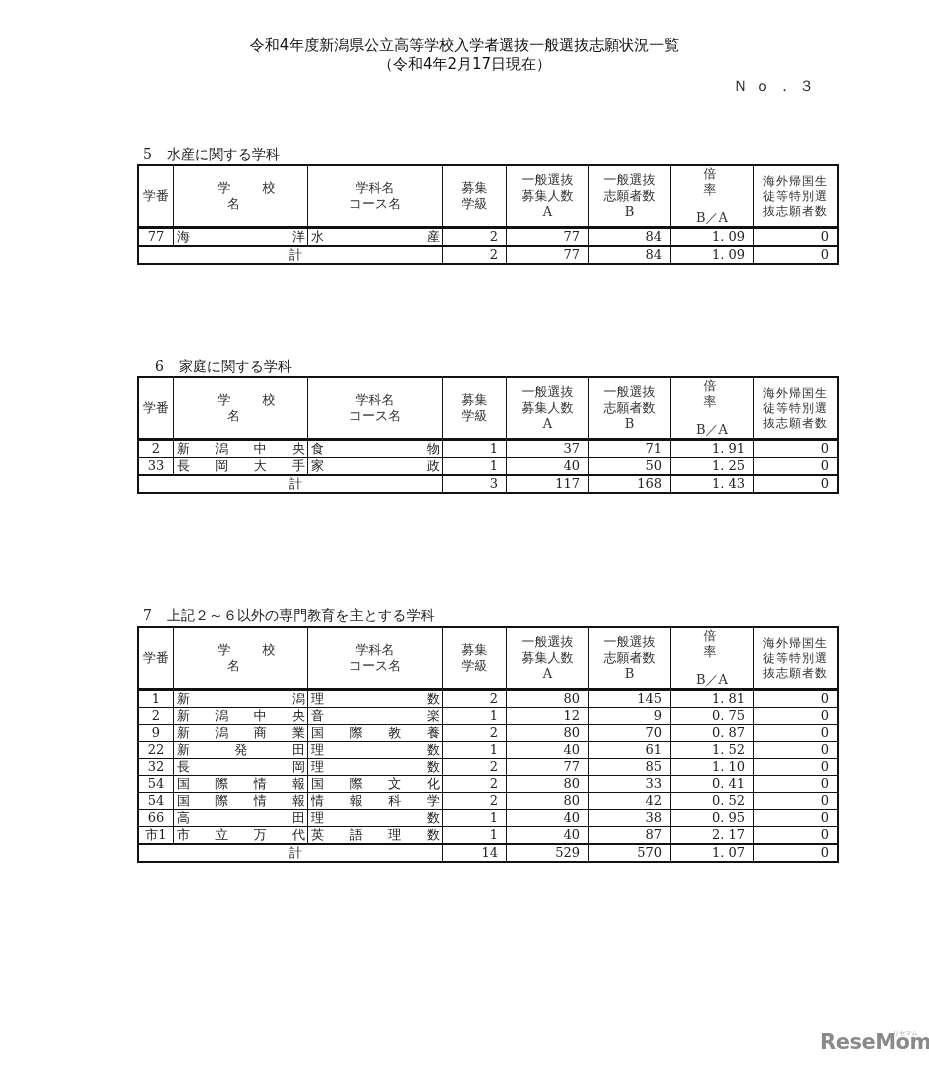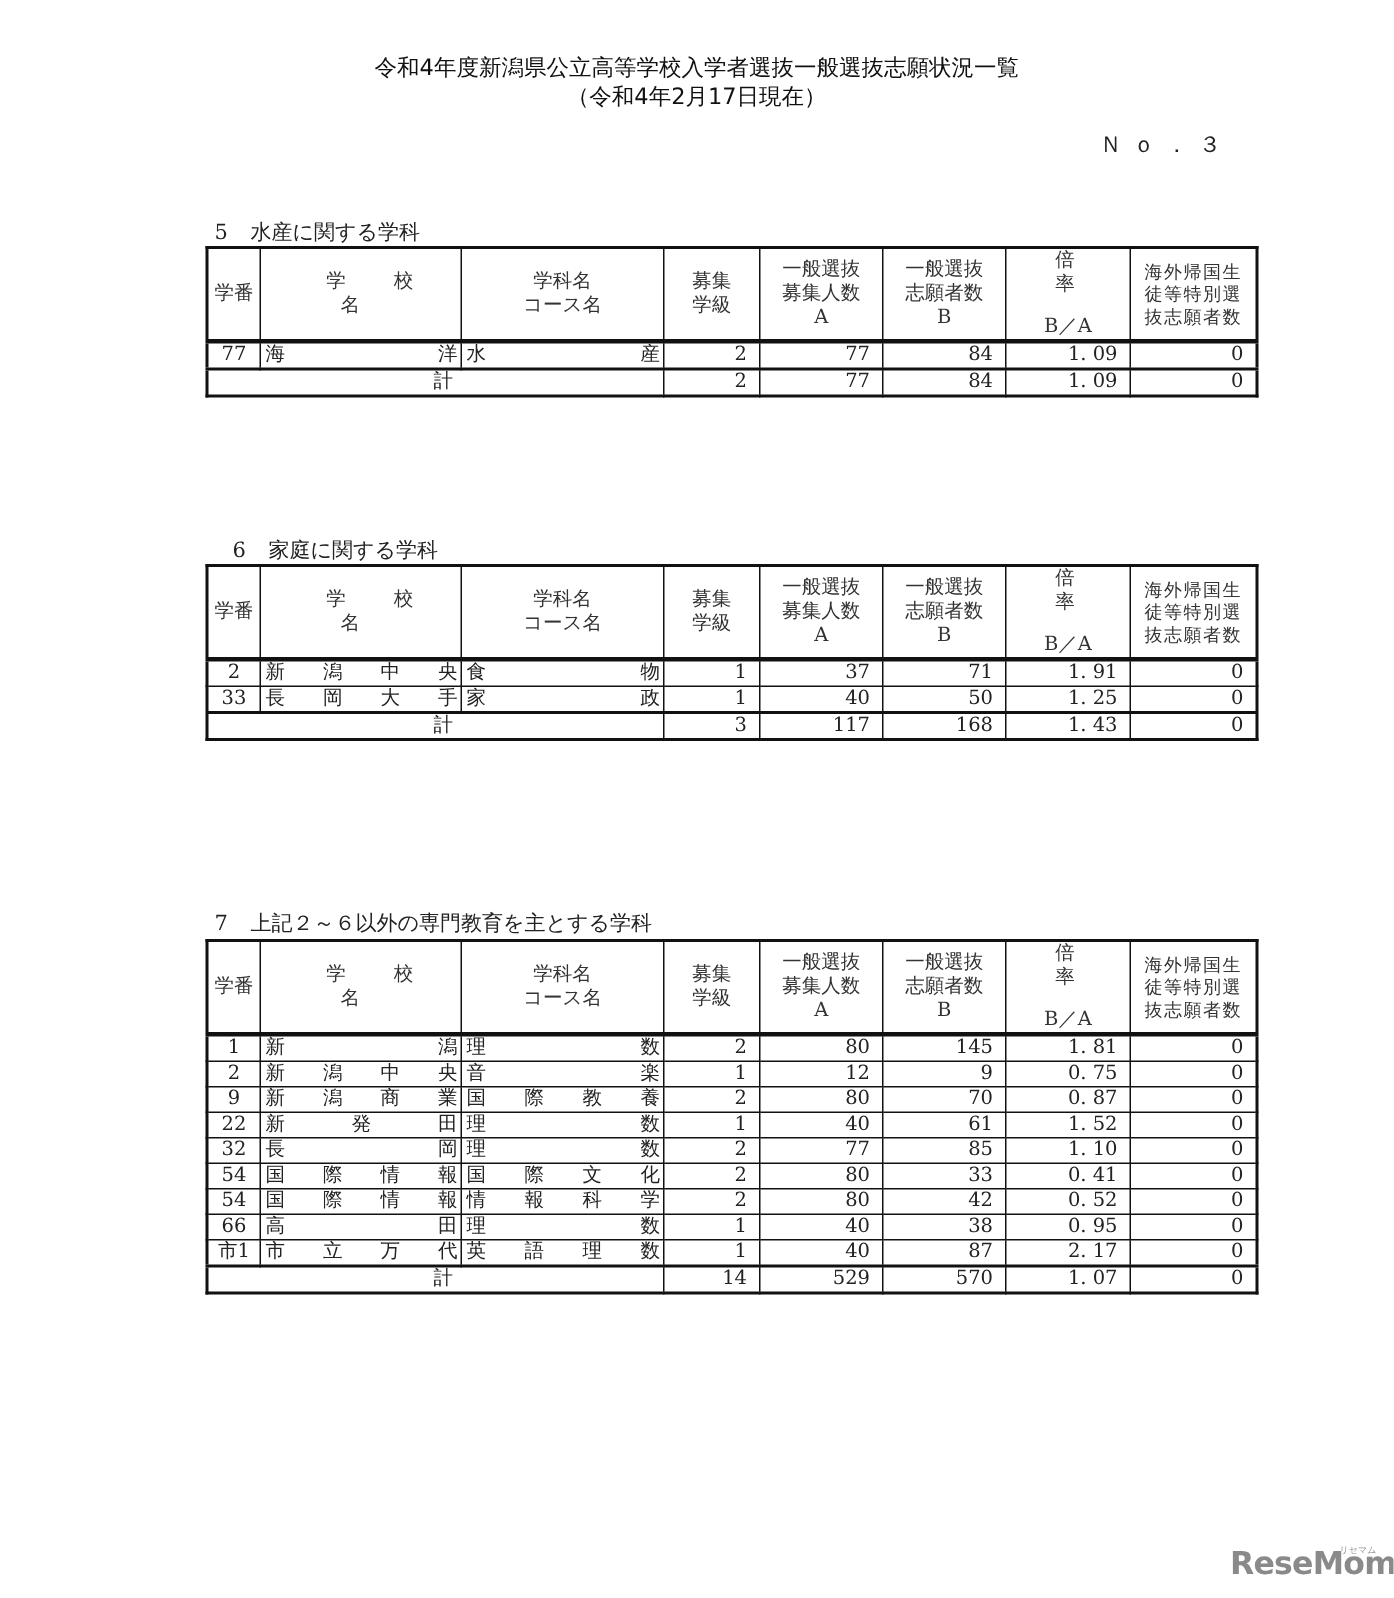--- a/index.html
+++ b/index.html
@@ -2,21 +2,21 @@
 <html><head>
 <meta charset="utf-8">
 <style>
   html, body { margin: 0; padding: 0; background: #ffffff; }
   body { width: 929px; height: 1065px; position: relative; overflow: hidden;
          font-family: "DejaVu Serif", "Liberation Serif", serif; color: #222; }
   .title { position: absolute; left: 0; width: 929px; text-align: center;
            font-family: "DejaVu Sans", "Liberation Sans", sans-serif; font-size: 15px; color: #111; }
   .t1 { top: 36px; }
   .t2 { top: 55px; }
-  .pageno { position: absolute; top: 87px; left: 733px; font-size: 15px; letter-spacing: 7px; color: #222; }
+  .pageno { position: absolute; top: 77px; left: 733px; font-size: 15px; letter-spacing: 7px; color: #222; }
   .sec-title { position: absolute; left: 143px; font-size: 14px; color: #222; }
   .sec-title .num { display: inline-block; width: 24px; }
   table.tbl { position: absolute; left: 137px; border-collapse: collapse; font-size: 13px; }
   table.tbl td, table.tbl th { border: 1px solid #111; padding: 0; font-weight: normal; }
   table.tbl { border: 2px solid #111; }
   table.tbl tr.hdr th { height: 57px; vertical-align: middle; text-align: center; line-height: 16px; color: #333; }
   table.tbl tr.hdr { border-bottom: 3px solid #111; }
   table.tbl tr.row td { height: 16px; line-height: 16px; }
   table.tbl tr.total { border-top: 2px solid #111; }
   .c-no { width: 34px; text-align: center; }

